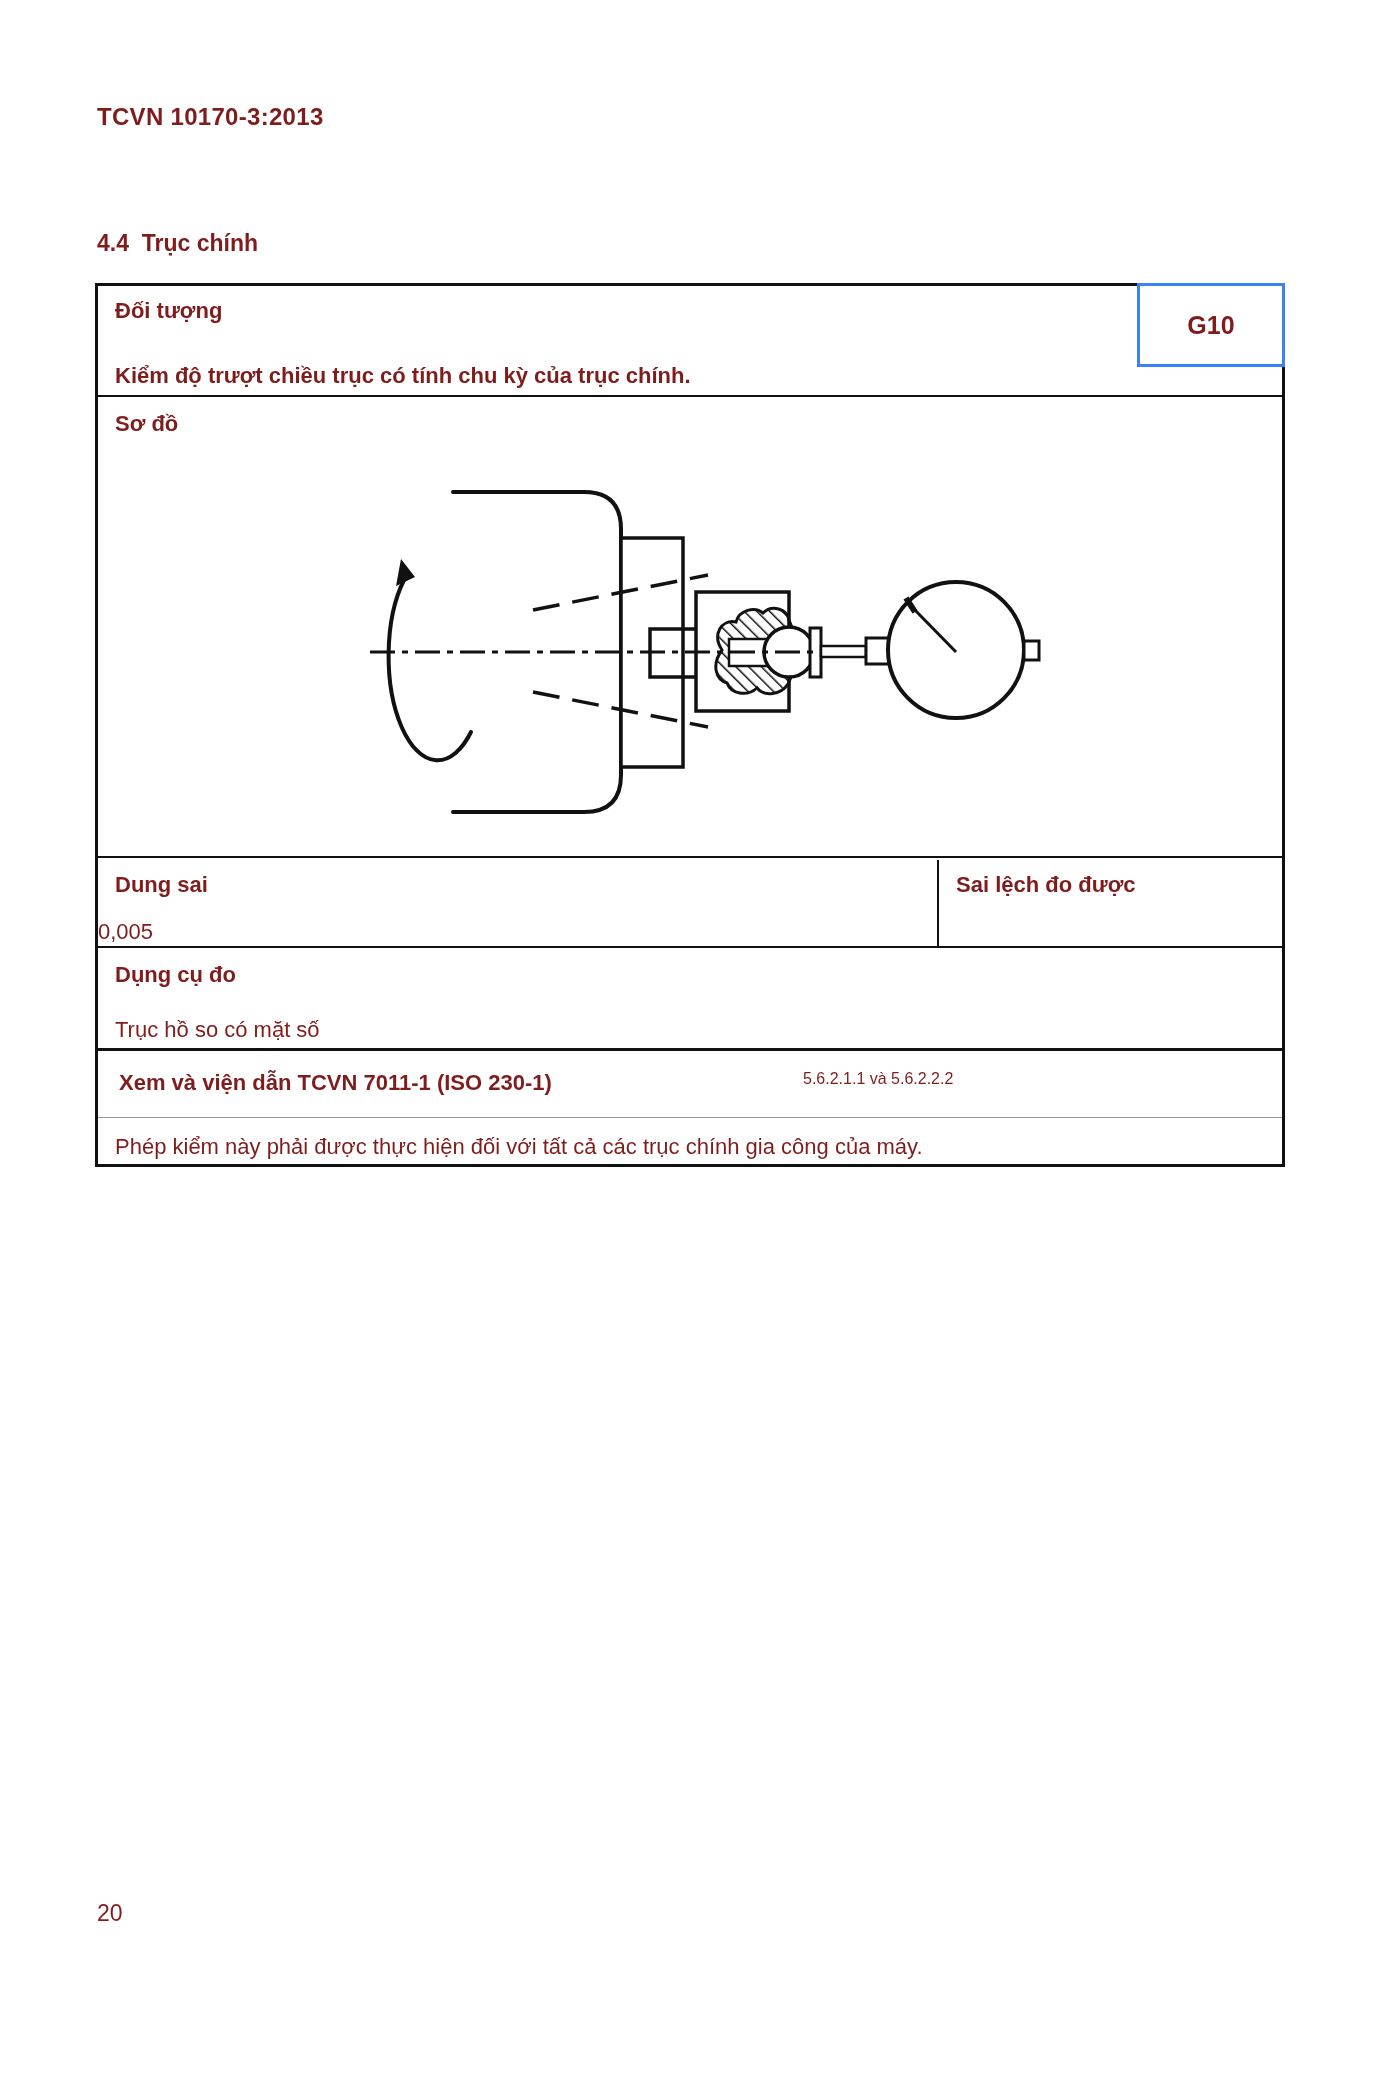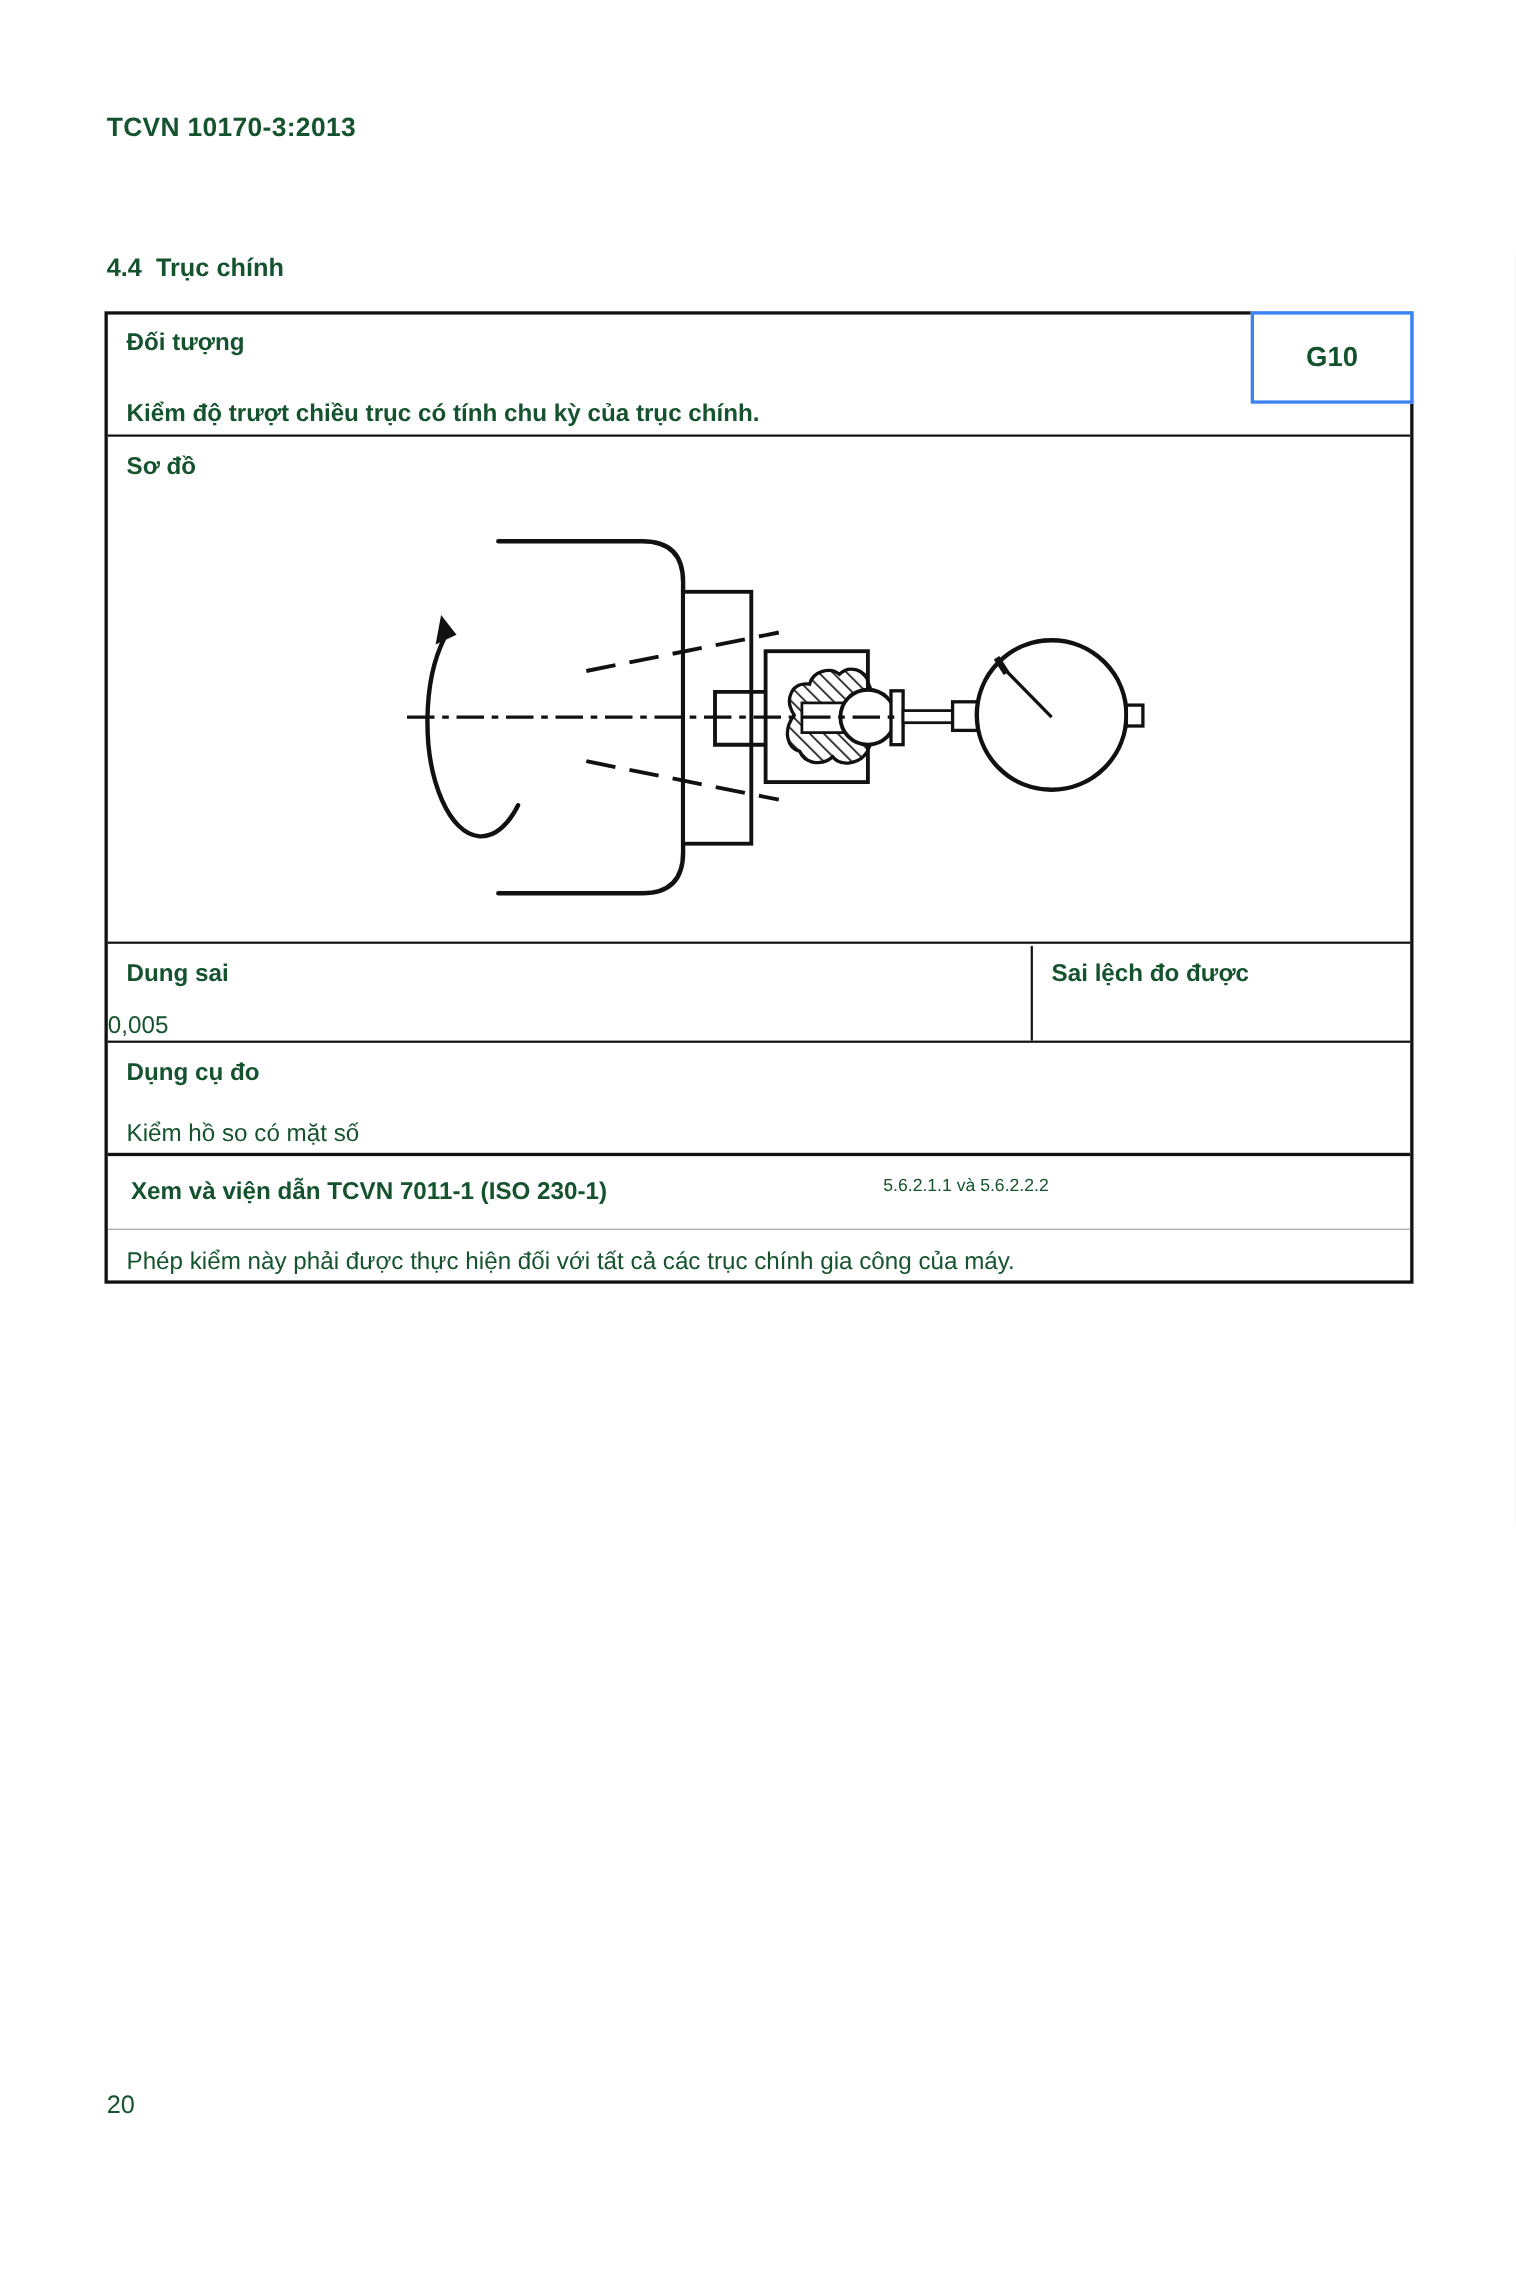--- a/index.html
+++ b/index.html
@@ -3,21 +3,21 @@
 <meta charset="utf-8">
 <style>
   * { margin: 0; padding: 0; box-sizing: border-box; }
   html, body { background: #e8e8e8; }
   .page {
     position: relative;
     width: 1378px;
     height: 2087px;
     background: #ffffff;
     font-family: "Liberation Sans", sans-serif;
-    color: #14532d;
+    color: #7f1d1d;
     overflow: hidden;
   }
   .doc-header {
     position: absolute;
     left: 97px; top: 103px;
     font-size: 24px; font-weight: 700;
     letter-spacing: 0.3px;
   }
   .section-title {
     position: absolute;
@@ -158,21 +158,21 @@
         <div class="cell-label">Dung sai</div>
         <div class="tol-value">0,005</div>
       </div>
       <div class="tol-right">
         <div class="cell-label">Sai lệch đo được</div>
       </div>
     </div>
 
     <div class="trow row-instrument">
       <div class="cell-label">Dụng cụ đo</div>
-      <div class="instr-value">Kiểm hồ so có mặt số</div>
+      <div class="instr-value">Trục hồ so có mặt số</div>
     </div>
 
     <div class="trow row-reference">
       <div class="ref-label">Xem và viện dẫn TCVN 7011-1 (ISO 230-1)</div>
       <div class="ref-clauses">5.6.2.1.1 và 5.6.2.2.2</div>
     </div>
 
     <div class="trow row-note">
       <div class="note-text">Phép kiểm này phải được thực hiện đối với tất cả các trục chính gia công của máy.</div>
     </div>

